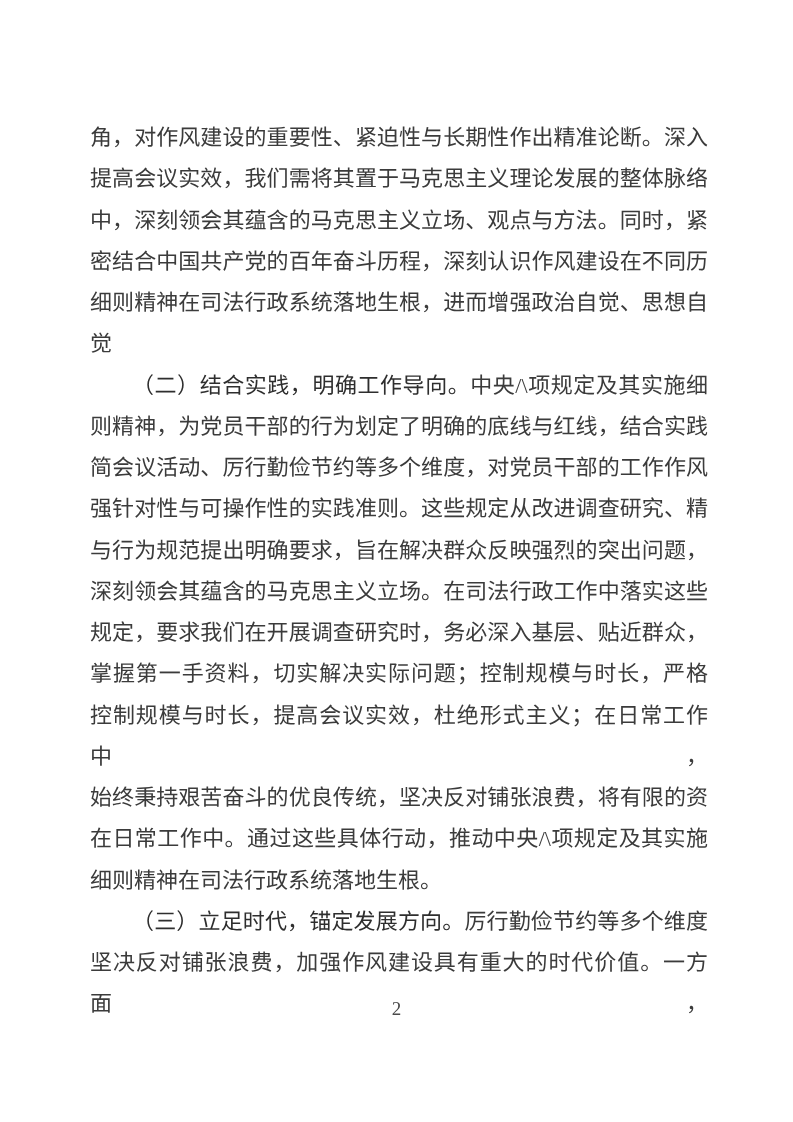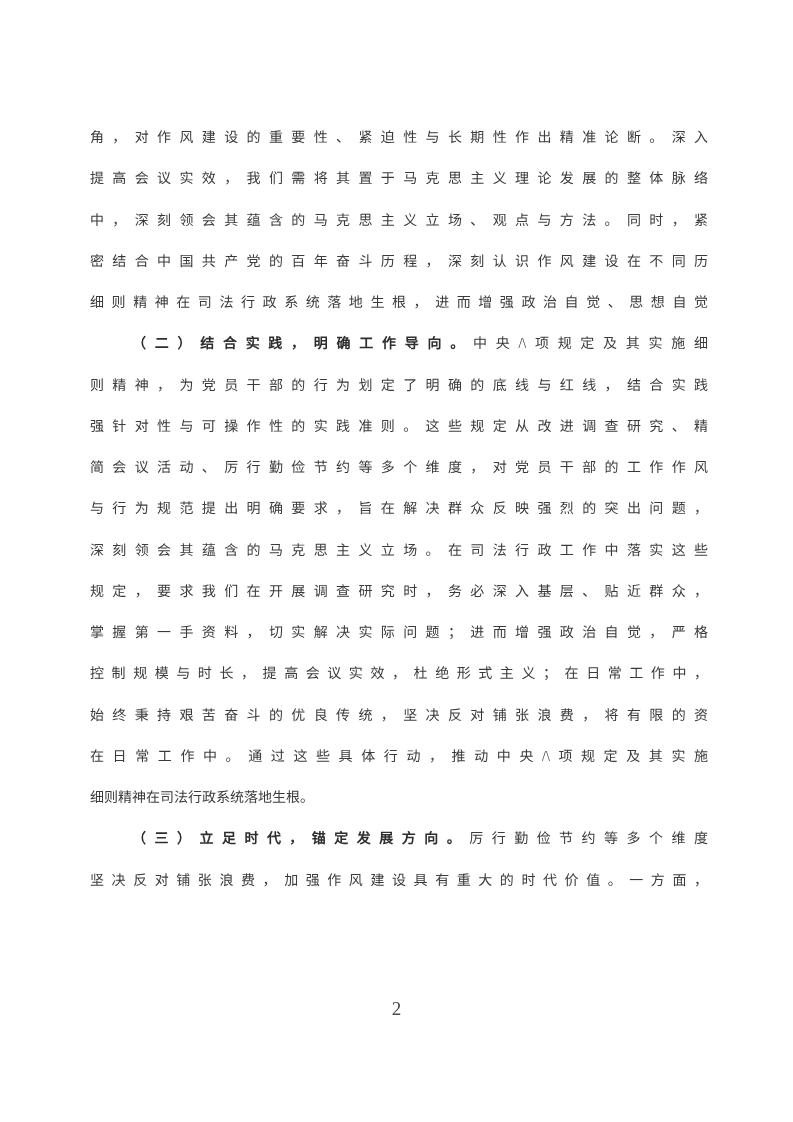--- a/index.html
+++ b/index.html
@@ -17,39 +17,39 @@
   .doc-page {
     position: absolute;
     inset: 0;
     background: #ffffff;
   }
   .doc-body {
     position: absolute;
     left: 90px;
     top: 117px;
     width: 618px;
-    font-size: 14px;
+    font-size: 22px;
     line-height: 41.25px;
     color: #3b3b3b;
     letter-spacing: 0;
   }
   .line {
     display: block;
     min-height: 41.25px;
     white-space: normal;
   }
   .line.j {
     text-align: justify;
     text-align-last: justify;
   }
   .line.ind {
     text-indent: 42px;
   }
   .run-b {
-    font-weight: 700;
+    font-weight: 400;
     color: #2e2e2e;
   }
   .page-number {
     position: absolute;
     top: 997px;
     left: 0;
     width: 793px;
     text-align: center;
     font-size: 19px;
     line-height: 24px;
@@ -61,26 +61,26 @@
 
 <div class="doc-page">
   <div class="doc-body">
       <div class="line j"><span>角，对作风建设的重要性、紧迫性与长期性作出精准论断。深入</span></div>
       <div class="line j"><span>提高会议实效，我们需将其置于马克思主义理论发展的整体脉络</span></div>
       <div class="line j"><span>中，深刻领会其蕴含的马克思主义立场、观点与方法。同时，紧</span></div>
       <div class="line j"><span>密结合中国共产党的百年奋斗历程，深刻认识作风建设在不同历</span></div>
       <div class="line j"><span>细则精神在司法行政系统落地生根，进而增强政治自觉、思想自觉</span></div>
       <div class="line j ind"><span class="run-b">（二）结合实践，明确工作导向。</span><span>中央/\项规定及其实施细</span></div>
       <div class="line j"><span>则精神，为党员干部的行为划定了明确的底线与红线，结合实践</span></div>
+      <div class="line j"><span>简会议活动、厉行勤俭节约等多个维度，对党员干部的工作作风</span></div>
       <div class="line j"><span>强针对性与可操作性的实践准则。这些规定从改进调查研究、精</span></div>
-      <div class="line j"><span>简会议活动、厉行勤俭节约等多个维度，对党员干部的工作作风</span></div>
       <div class="line j"><span>与行为规范提出明确要求，旨在解决群众反映强烈的突出问题，</span></div>
       <div class="line j"><span>深刻领会其蕴含的马克思主义立场。在司法行政工作中落实这些</span></div>
       <div class="line j"><span>规定，要求我们在开展调查研究时，务必深入基层、贴近群众，</span></div>
-      <div class="line j"><span>掌握第一手资料，切实解决实际问题；进而增强政治自觉，严格</span></div>
+      <div class="line j"><span>掌握第一手资料，切实解决实际问题；控制规模与时长，严格</span></div>
       <div class="line j"><span>控制规模与时长，提高会议实效，杜绝形式主义；在日常工作中，</span></div>
       <div class="line j"><span>始终秉持艰苦奋斗的优良传统，坚决反对铺张浪费，将有限的资</span></div>
       <div class="line j"><span>在日常工作中。通过这些具体行动，推动中央/\项规定及其实施</span></div>
       <div class="line"><span>细则精神在司法行政系统落地生根。</span></div>
       <div class="line j ind"><span class="run-b">（三）立足时代，锚定发展方向。</span><span>厉行勤俭节约等多个维度</span></div>
       <div class="line j"><span>坚决反对铺张浪费，加强作风建设具有重大的时代价值。一方面，</span></div>
     </div>
   <div class="page-number">2</div>
 </div>
 

